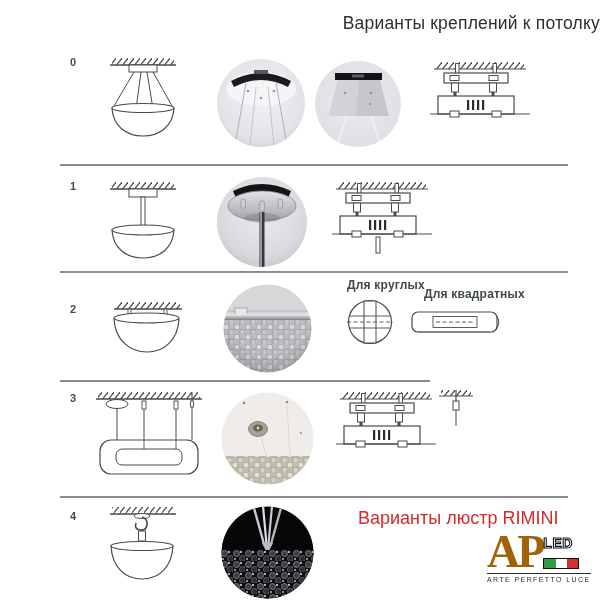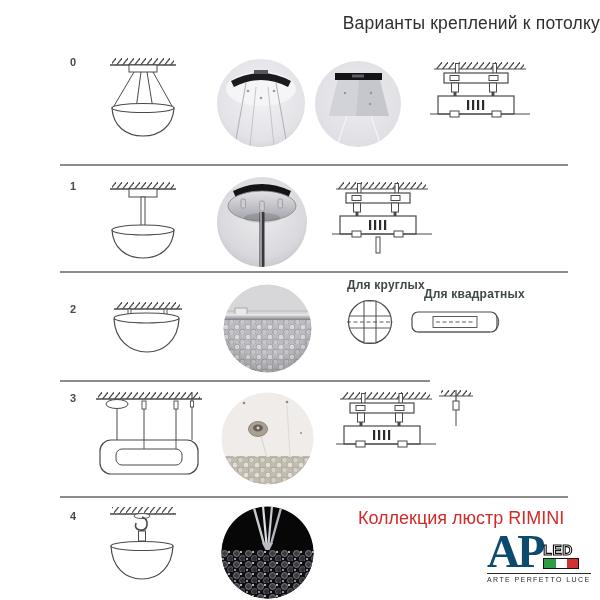--- a/index.html
+++ b/index.html
@@ -7,22 +7,22 @@
   .stage{position:absolute;inset:0;}
   .title{position:absolute;top:13px;left:0;right:0;text-align:right;font-size:17.5px;color:#2f2f2f;letter-spacing:.2px;}
   .rownum{position:absolute;font-size:11px;font-weight:bold;color:#4a4a4a;}
   .sep{position:absolute;height:2px;background:#8c8c8e;left:60px;}
   .abs{position:absolute;}
   .photo{border-radius:50%;overflow:hidden;display:block;}
   .smalllabel{position:absolute;font-size:12px;font-weight:bold;color:#3f4a44;letter-spacing:.2px;}
   .collection{position:absolute;font-size:18px;color:#d32a2a;white-space:nowrap;}
   .logo{position:absolute;width:104px;}
   .logo-row{display:flex;align-items:flex-end;}
-  .logo-ap{font-family:"Liberation Serif",serif;font-weight:bold;font-size:46px;line-height:.82;color:#0c4a6e;letter-spacing:-3px;}
-  .logo-right{display:flex;flex-direction:column;align-items:flex-start;margin-left:1px;margin-bottom:2px;}
+  .logo-ap{font-family:"Liberation Serif",serif;font-weight:bold;font-size:46px;line-height:.82;color:#a16207;letter-spacing:-3px;}
+  .logo-right{display:flex;flex-direction:column;align-items:flex-start;margin-left:1px;margin-bottom:2px;gap:7px;}
   .logo-led{font-size:14px;font-weight:bold;letter-spacing:.5px;color:#ffffff;-webkit-text-stroke:1.1px #101010;line-height:1;}
   .logo-flag{width:34px;height:9px;border:1px solid #101010;display:flex;margin-top:1px;}
   .logo-flag i{flex:1;display:block;}
   .logo-flag .g{background:#2e9e45;}
   .logo-flag .w{background:#ffffff;}
   .logo-flag .r{background:#d33131;}
   .logo-tagline{border-top:1.5px solid #2a2a2a;margin-top:2px;padding-top:2px;font-size:7px;letter-spacing:1.4px;color:#2a2a2a;white-space:nowrap;}
   svg{display:block;}
 </style>
 </head>
@@ -326,21 +326,21 @@
       <rect width="93" height="93" fill="#070708"></rect>
       <line x1="33" y1="2" x2="43" y2="38" stroke="#c9cbd1" stroke-width="2.4" stroke-linecap="round"></line>
       <line x1="42" y1="0" x2="45.5" y2="38" stroke="#dddfe4" stroke-width="2.2" stroke-linecap="round"></line>
       <line x1="51" y1="0" x2="47.5" y2="38" stroke="#c9cbd1" stroke-width="2.2" stroke-linecap="round"></line>
       <line x1="60" y1="2" x2="50" y2="38" stroke="#b4b6bd" stroke-width="2.4" stroke-linecap="round"></line>
       <polygon points="41,37 52,37 46.5,48" fill="#babcc3"></polygon>
       <rect x="0" y="44" width="93" height="49" fill="url(#beadsD)"></rect>
     </g>
   </svg>
 
-  <div class="collection" style="left:358px;top:508px">Коллекция люстр RIMINI</div>
+  <div class="collection" style="left:358px;top:508px">Варианты люстр RIMINI</div>
 
   <div class="logo" style="left:487px;top:533px">
     <div class="logo-row">
       <span class="logo-ap">AP</span>
       <span class="logo-right">
         <span class="logo-led">LED</span>
         <span class="logo-flag">
             <i class="g"></i>
             <i class="w"></i>
             <i class="r"></i>

